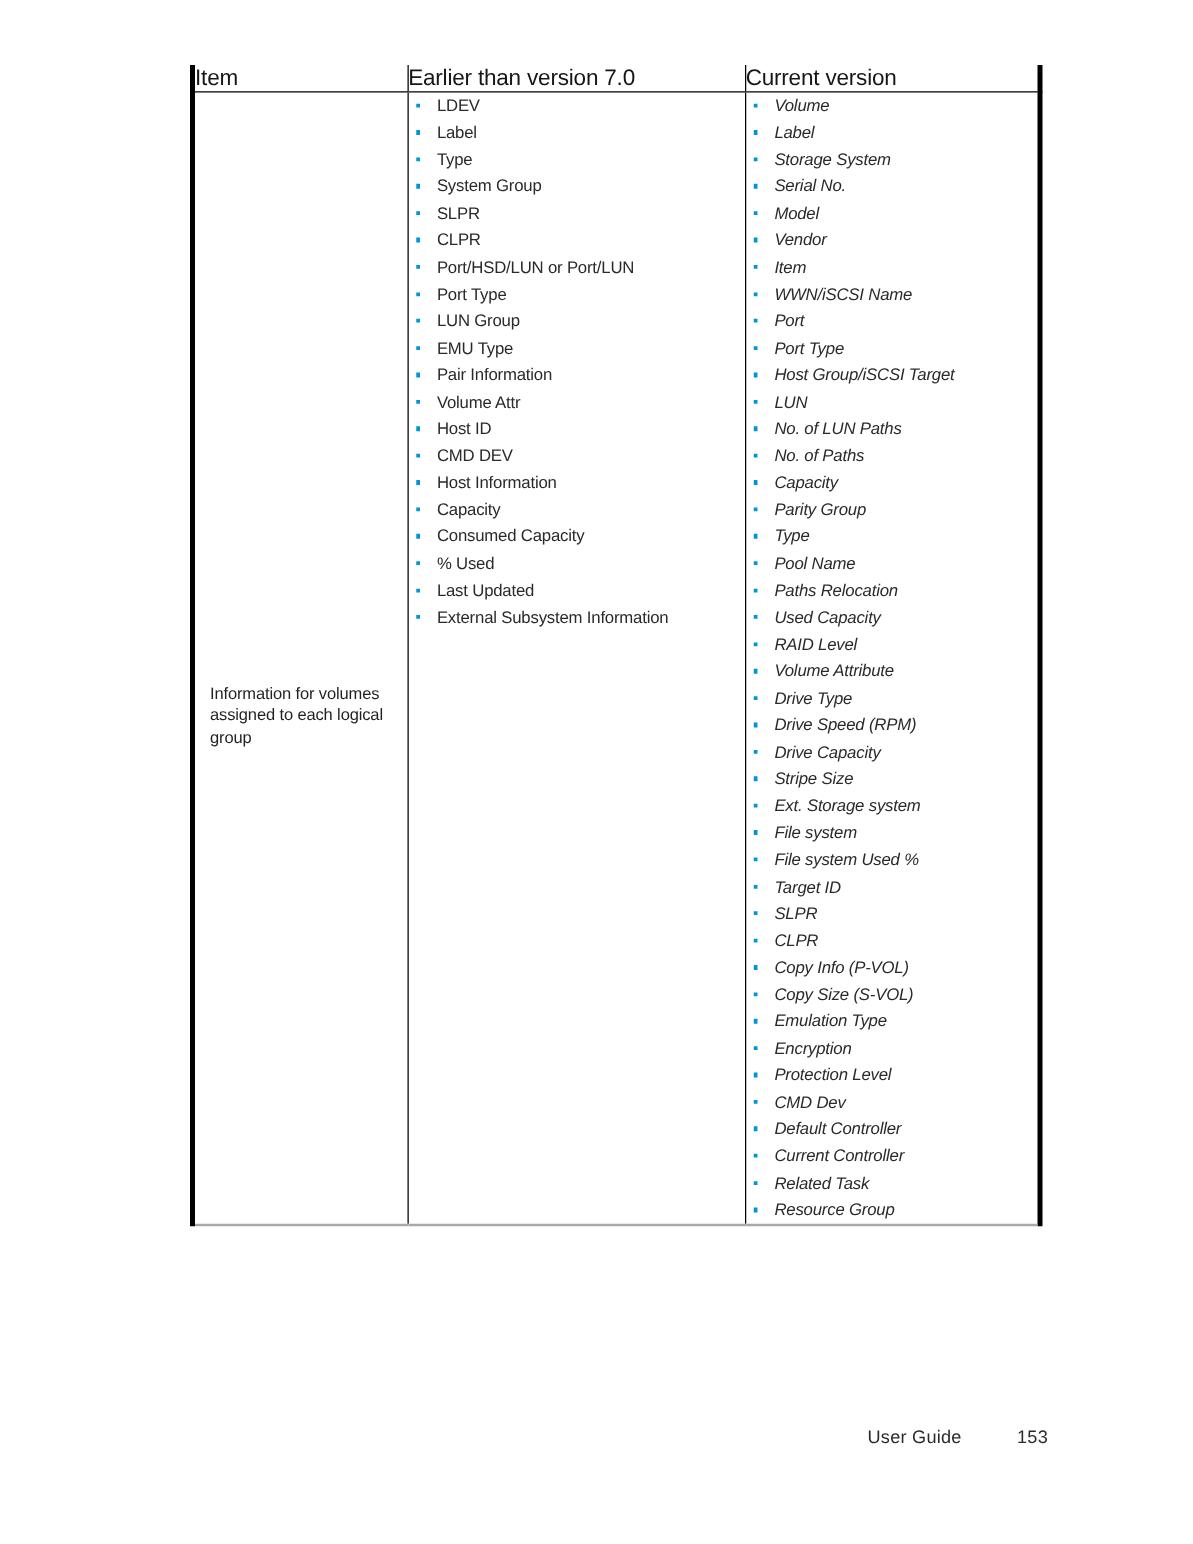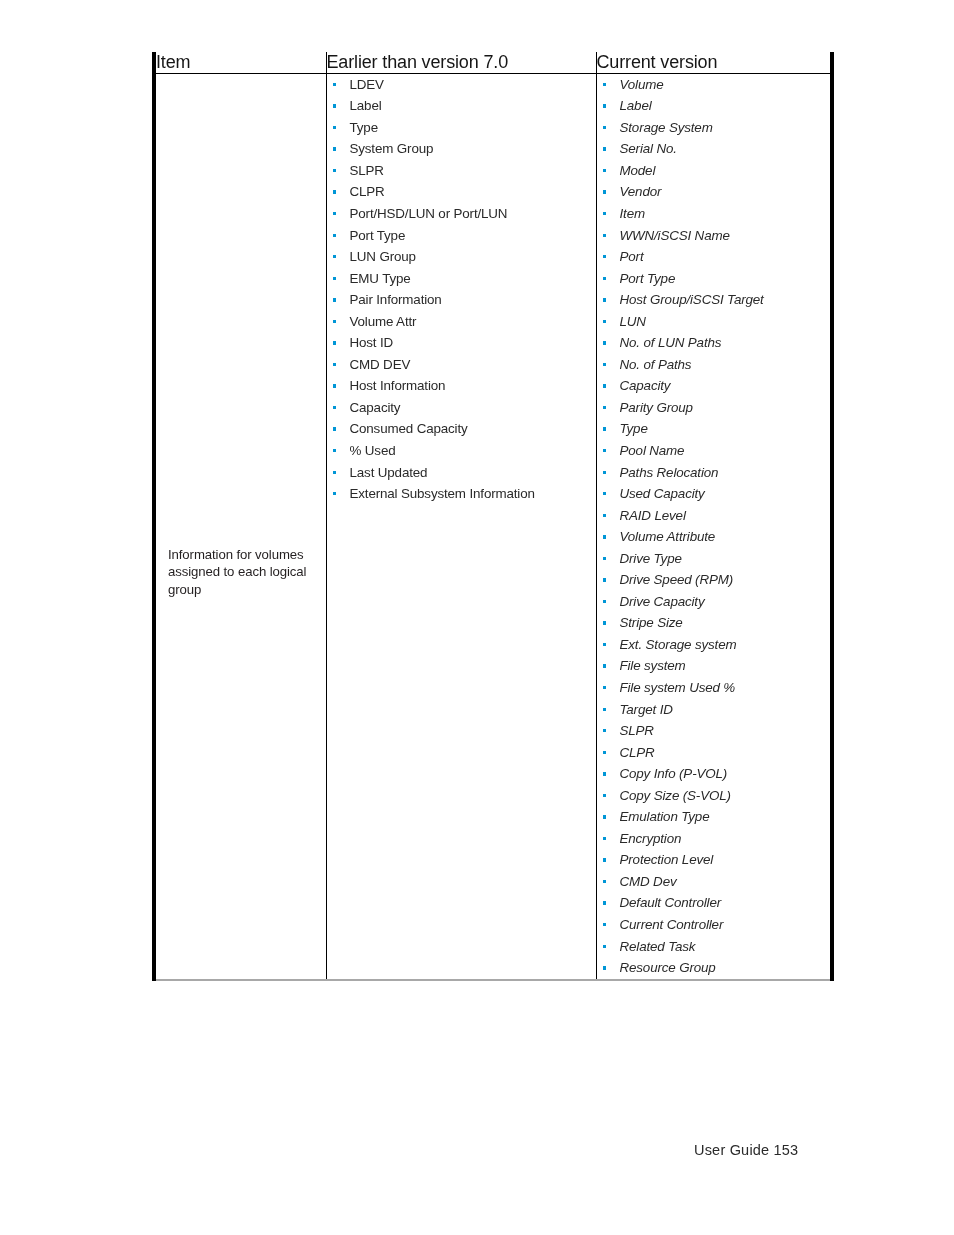--- a/index.html
+++ b/index.html
@@ -126,20 +126,21 @@
     position: absolute;
     left: 694px;
     top: 0;
     font-size: 14.5px;
     color: #2a2a2a;
     letter-spacing: 0.2px;
   }
   .footer-label { display: inline-block; }
   .footer-page {
     display: inline-block;
+    margin-left: 40px;
   }
 </style>
 </head>
 <body>
 
 <div class="page">
 
   <div class="table-wrap">
     <table class="cmp">
       <colgroup>

